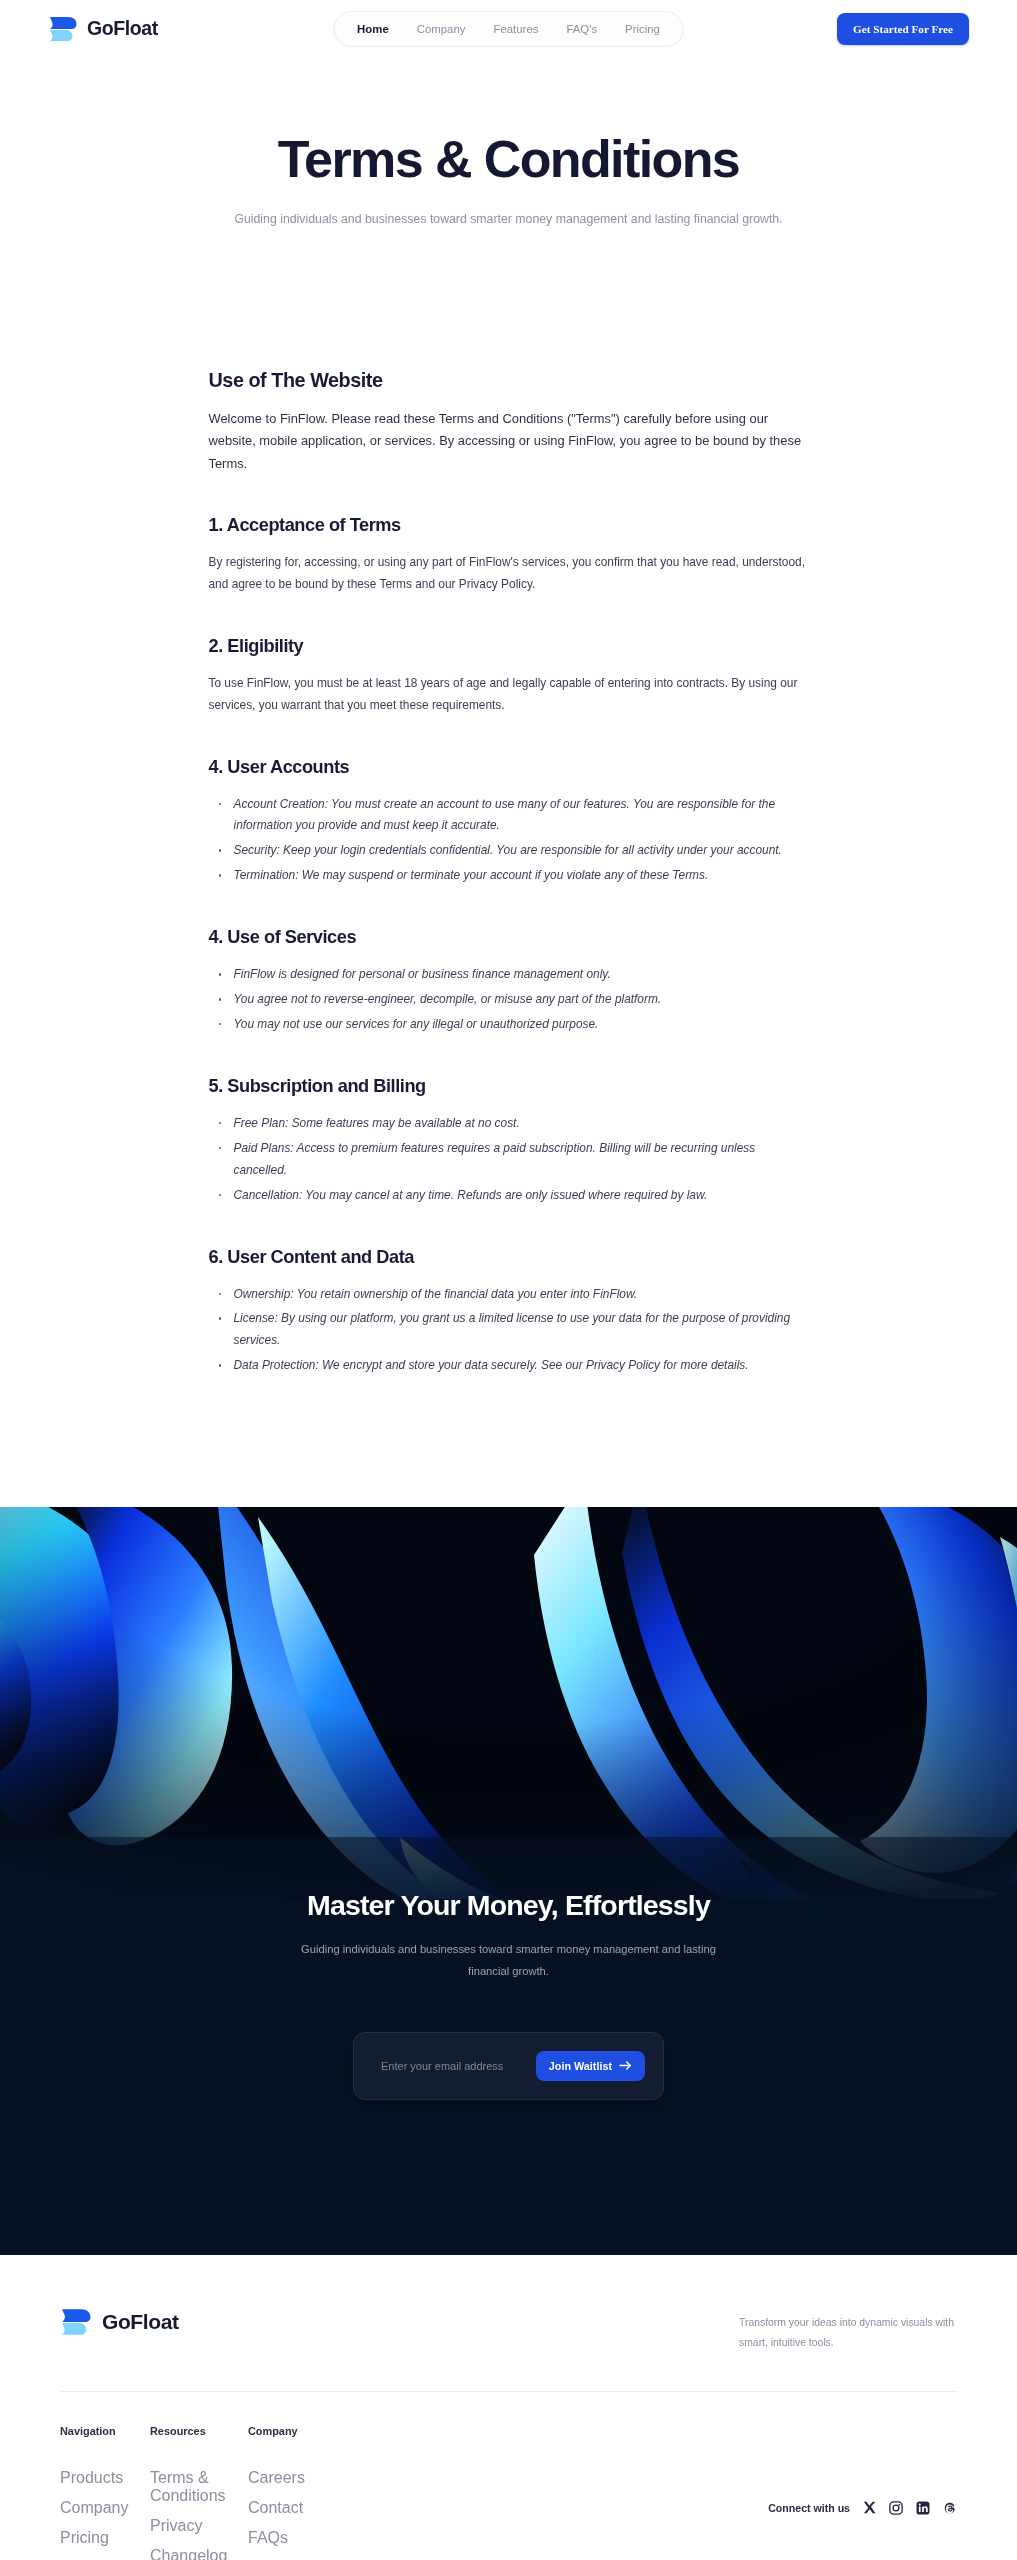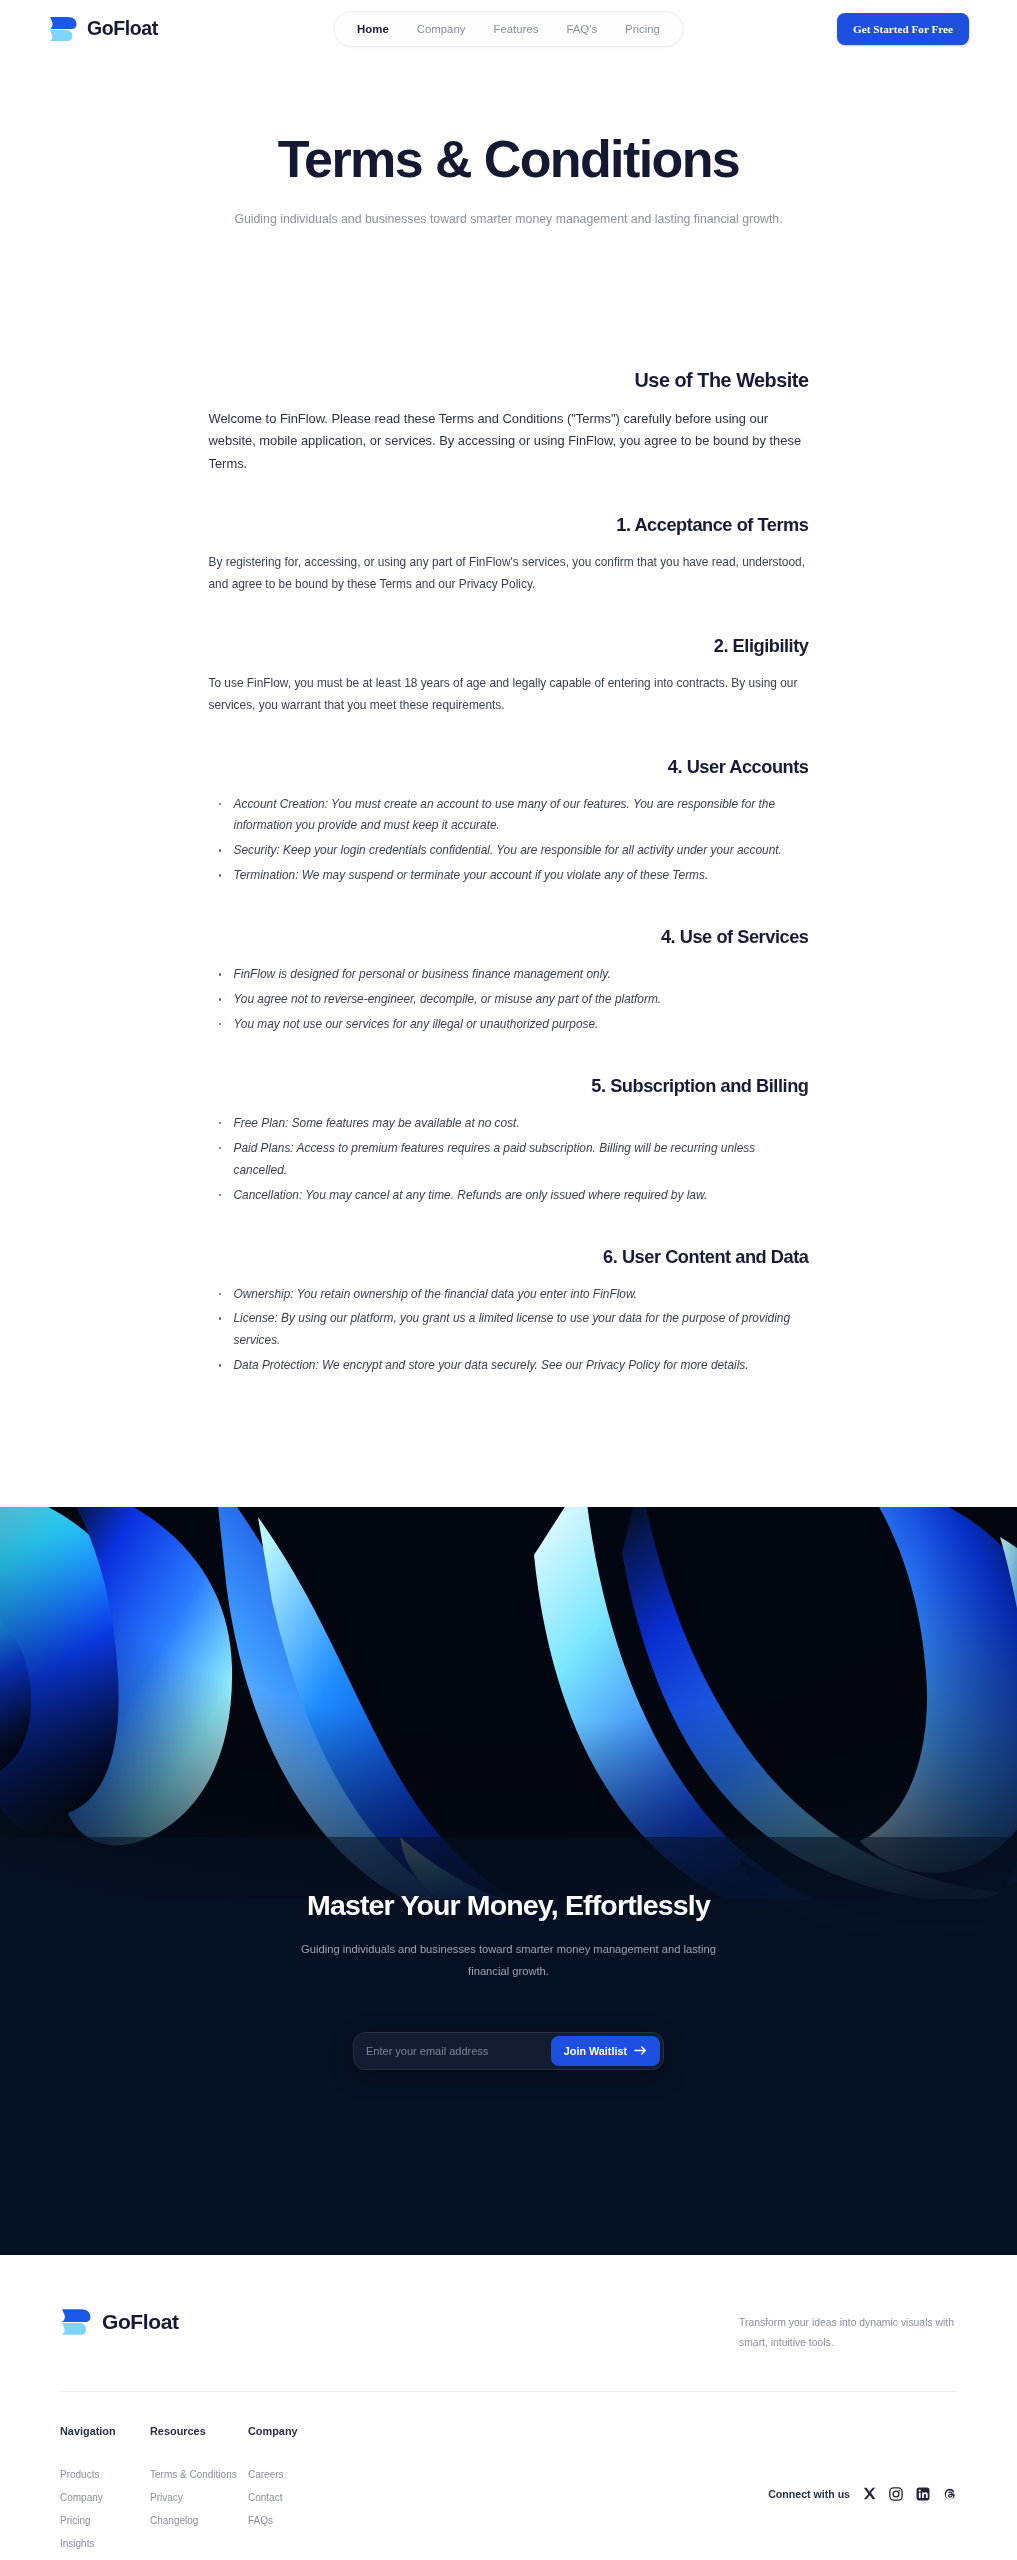--- a/index.html
+++ b/index.html
@@ -90,21 +90,20 @@
     margin: 0 auto;
     padding-top: 138px;
     padding-bottom: 122px;
   }
   .sec-title {
     font-size: 19.8px;
     font-weight: 600;
     color: #171b36;
     letter-spacing: -0.45px;
     margin-bottom: 16px;
-    text-align: right;
   }
   .sec-title.sub { font-size: 18.2px; }
   .sec-body {
     font-size: 12.9px;
     line-height: 1.73;
     color: #2e3244;
   }
   .sec-body.small {
     font-size: 11.9px;
     line-height: 1.84;
@@ -166,21 +165,21 @@
     font-size: 11.2px;
     line-height: 1.95;
     color: #9aa3b4;
   }
   .waitlist {
     margin: 49px auto 0;
     width: 311px;
     background: #131c30;
     border: 1px solid #253047;
     border-radius: 12px;
-    padding: 3px;
+    padding: 18px;
     display: flex;
     align-items: center;
     box-shadow: 0 6px 24px rgba(0,0,0,0.3);
   }
   .waitlist input {
     flex: 1;
     background: transparent;
     border: none;
     outline: none;
     color: #dbe2ee;
@@ -233,21 +232,21 @@
   .fcol { width: 90px; }
   .fcol.resources { width: 98px; }
   .fcol h4 {
     font-size: 10.9px;
     font-weight: 700;
     color: #2a2e42;
     margin-bottom: 32px;
   }
   .fcol a {
     display: block;
-    font-size: 10px;
+    font-size: 16px;
     color: #8b8f9e;
     text-decoration: none;
     margin-bottom: 12px;
     cursor: pointer;
   }
   .social-wrap {
     margin-left: auto;
     display: flex;
     align-items: center;
     gap: 13px;

